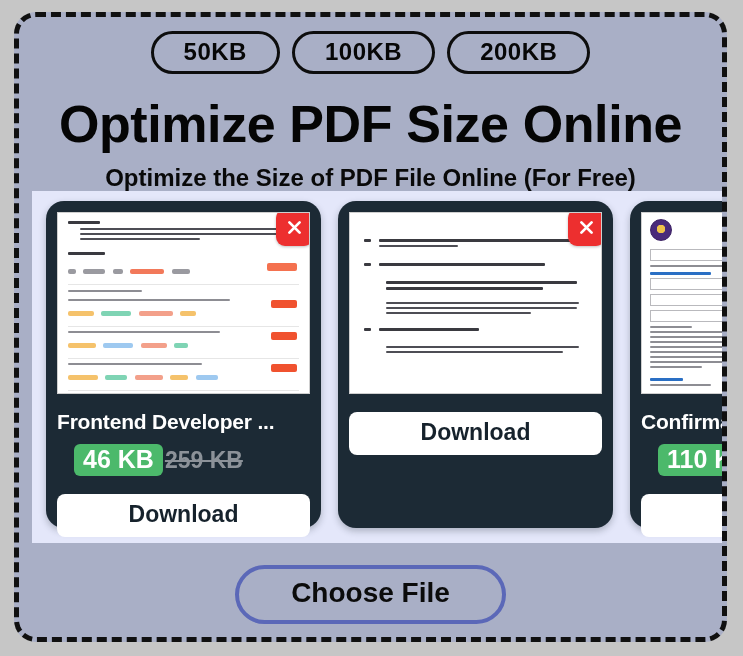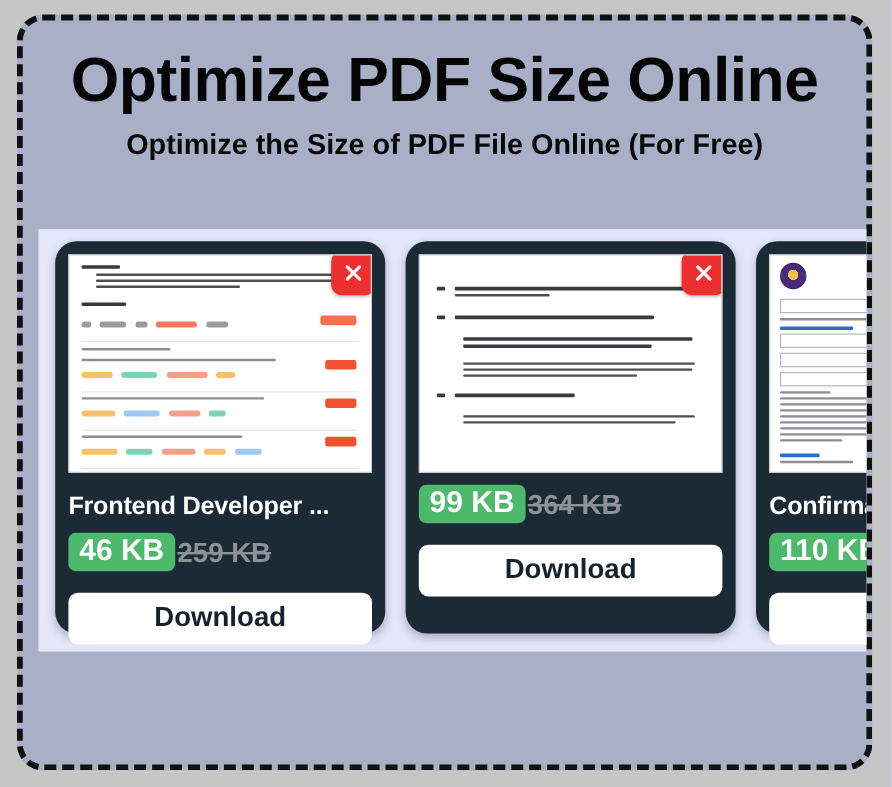--- a/index.html
+++ b/index.html
@@ -128,20 +128,21 @@
     font-weight: 800;
     letter-spacing: -0.2px;
     margin-top: 16px;
     white-space: nowrap;
     overflow: hidden;
   }
   .size-row {
     display: flex;
     align-items: center;
     margin-top: 10px;
+    margin-left: 17px;
   }
   .size-new {
     background: #4cb96b;
     color: #ffffff;
     font-size: 25px;
     font-weight: 800;
     border-radius: 6px;
     padding: 1px 9px 3px 9px;
     line-height: 1.12;
   }
@@ -214,20 +215,25 @@
     padding: 8px 52px 11px 52px;
     cursor: pointer;
     font-family: "Liberation Sans", sans-serif;
   }
 </style>
 </head>
 <body>
 
 <div class="app-frame">
 
+  <div class="chips-row">
+    <button class="chip">50KB</button>
+    <button class="chip">100KB</button>
+    <button class="chip">200KB</button>
+  </div>
 
   <h1 class="main-title">Optimize PDF Size Online</h1>
   <p class="sub-title">Optimize the Size of PDF File Online (For Free)</p>
 
   <div class="cards-viewport">
     <div class="cards-track">
 
       <div class="file-card">
         <div class="thumb-wrap">
           <div class="doc">
@@ -331,24 +337,20 @@
             <div style="margin:12px 0 0 22px">
               <div class="ln dark" style="width:96%"></div>
               <div class="ln dark" style="width:88%"></div>
             </div>
           </div>
           <div class="remove-btn">
             <svg width="17" height="17" viewBox="0 0 20 20">
               <path d="M4 4 L16 16 M16 4 L4 16" stroke="#ffffff" stroke-width="3.2" stroke-linecap="round"></path>
             </svg>
           </div>
-        </div>
-        <div class="size-row">
-          <span class="size-new">99 KB</span>
-          <span class="size-old">364 KB</span>
         </div>
         <button class="download-btn">Download</button>
       </div>
 
       <div class="file-card">
         <div class="thumb-wrap">
           <div class="doc" style="padding:6px 8px">
             <div class="form-head">
               <div class="emblem"></div>
 
@@ -387,14 +389,17 @@
         <div class="size-row">
           <span class="size-new">110 KB</span>
           <span class="size-old"></span>
         </div>
         <button class="download-btn">Dow</button>
       </div>
 
     </div>
   </div>
 
+  <div class="choose-wrap">
+    <button class="choose-btn">Choose File</button>
+  </div>
 
 </div>
 
 </body></html>

